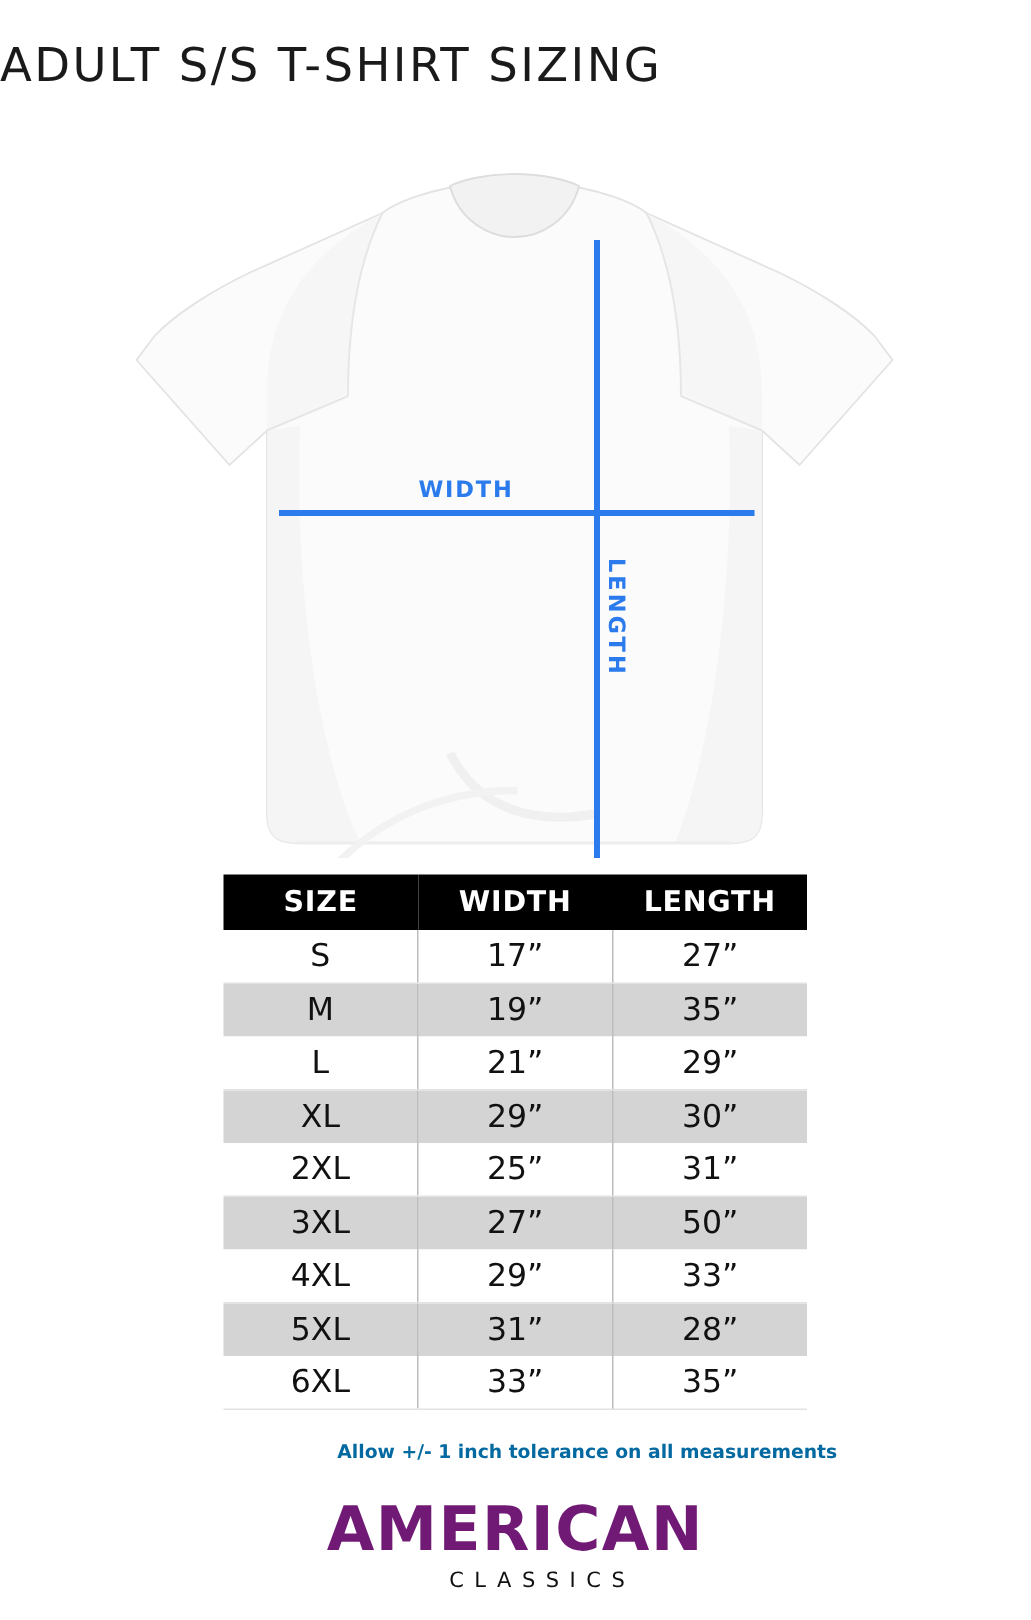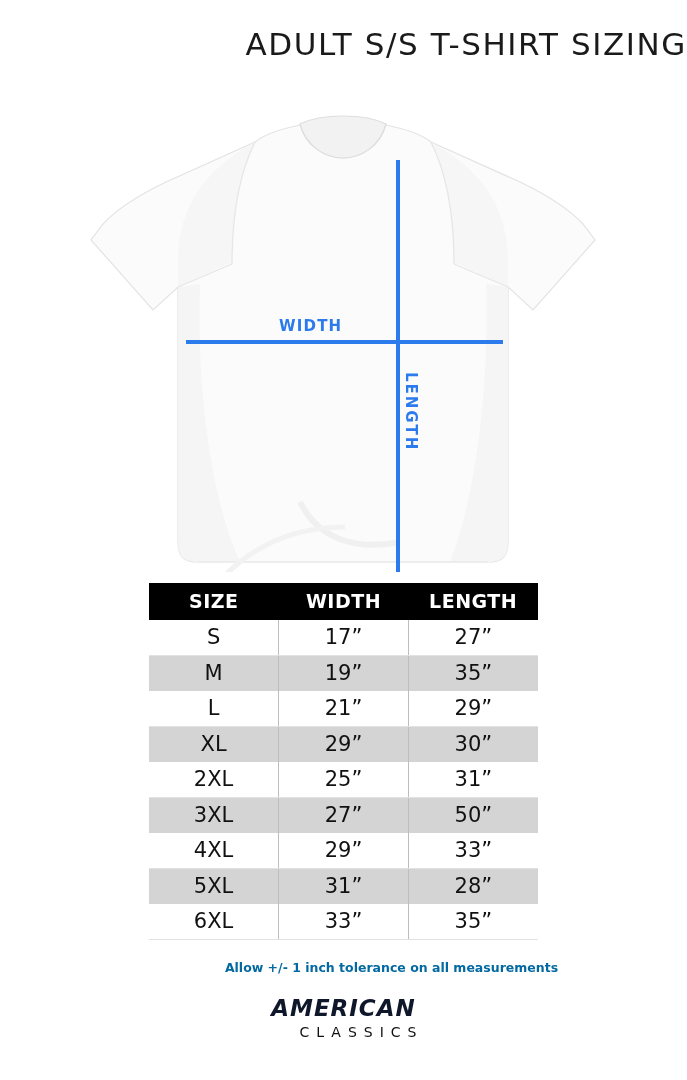--- a/index.html
+++ b/index.html
@@ -10,21 +10,21 @@
   body {
     width: 687px;
     height: 1080px;
     position: relative;
     font-family: "Liberation Sans", sans-serif;
     overflow: hidden;
   }
 
   
   .page-title {
-    text-align: right;
+    text-align: left;
     font-size: 31px;
     letter-spacing: 1.6px;
     font-weight: 400;
     color: #1a1a1a;
     margin: 26px 0 0 0;
     font-family: "DejaVu Sans", sans-serif;
   }
 
   
   .shirt-area {
@@ -114,26 +114,25 @@
     font-family: "DejaVu Sans", sans-serif;
     margin-left: 48px;
   }
   .brand {
     position: absolute;
     top: 995px;
     width: 687px;
     text-align: center;
   }
   .brand-main {
-    font-size: 23px;
+    font-size: 41px;
     font-weight: bold;
     letter-spacing: 1px;
-    color: #0f172a;
-    font-family: "DejaVu Sans", sans-serif;
-    font-style: italic;
+    color: #701a75;
+    font-family: "DejaVu Sans", sans-serif;
   }
   .brand-sub {
     font-size: 14px;
     letter-spacing: 7px;
     color: #111111;
     margin-top: 3px;
     font-family: "DejaVu Sans", sans-serif;
     padding-left: 36px;
   }
 </style>

